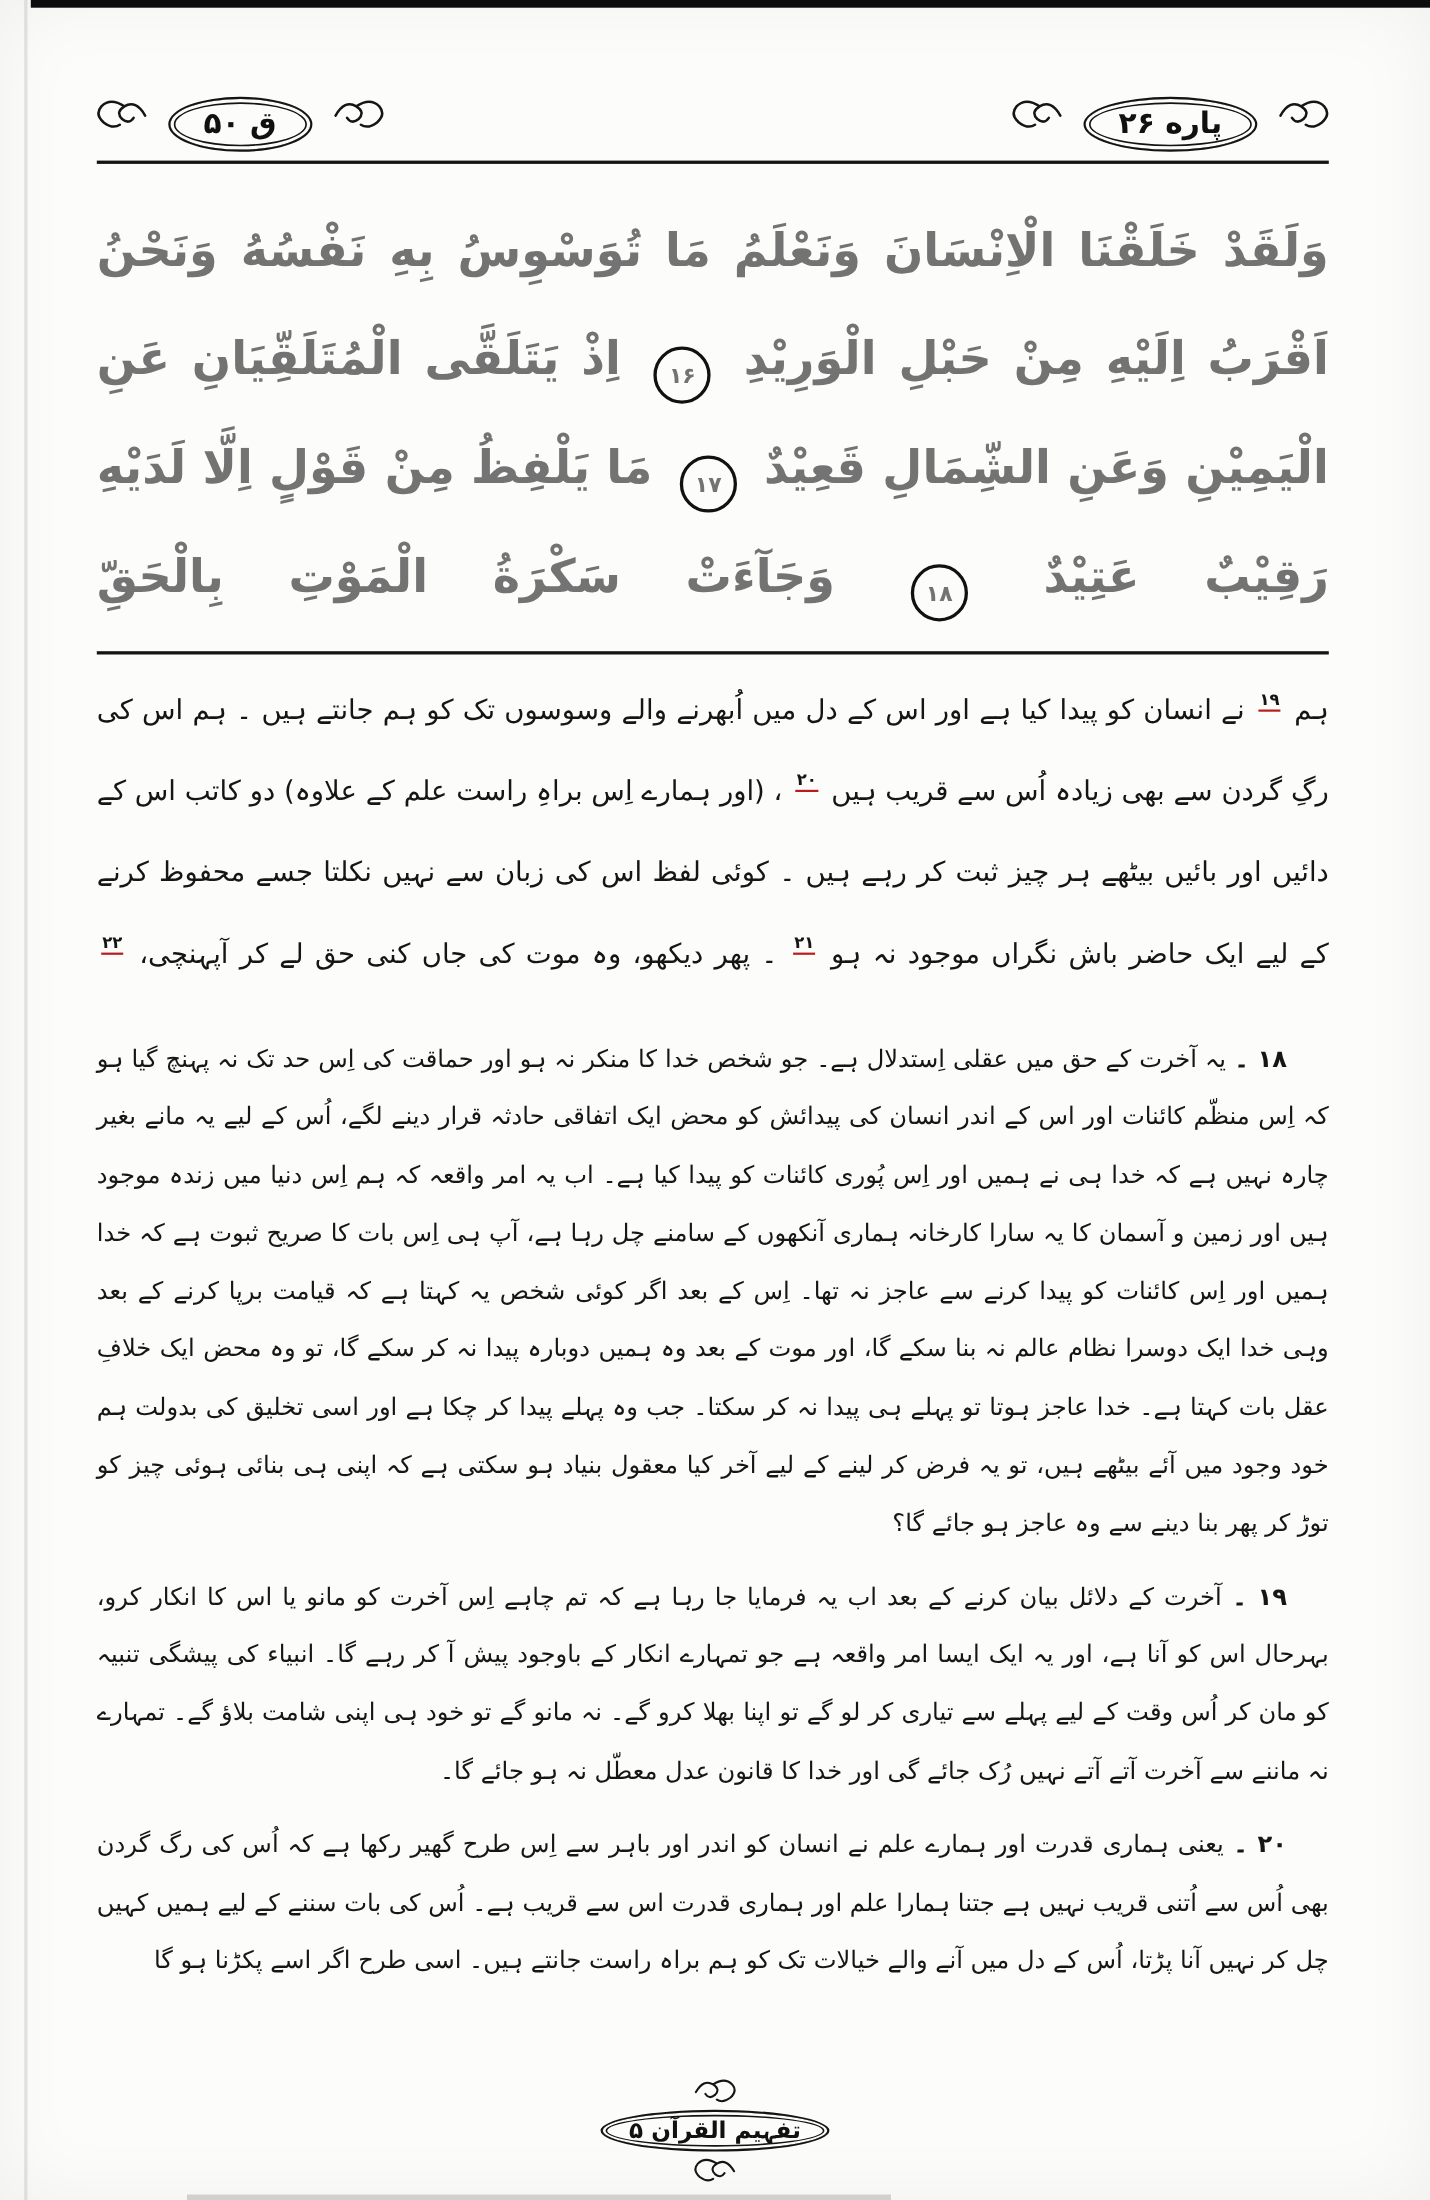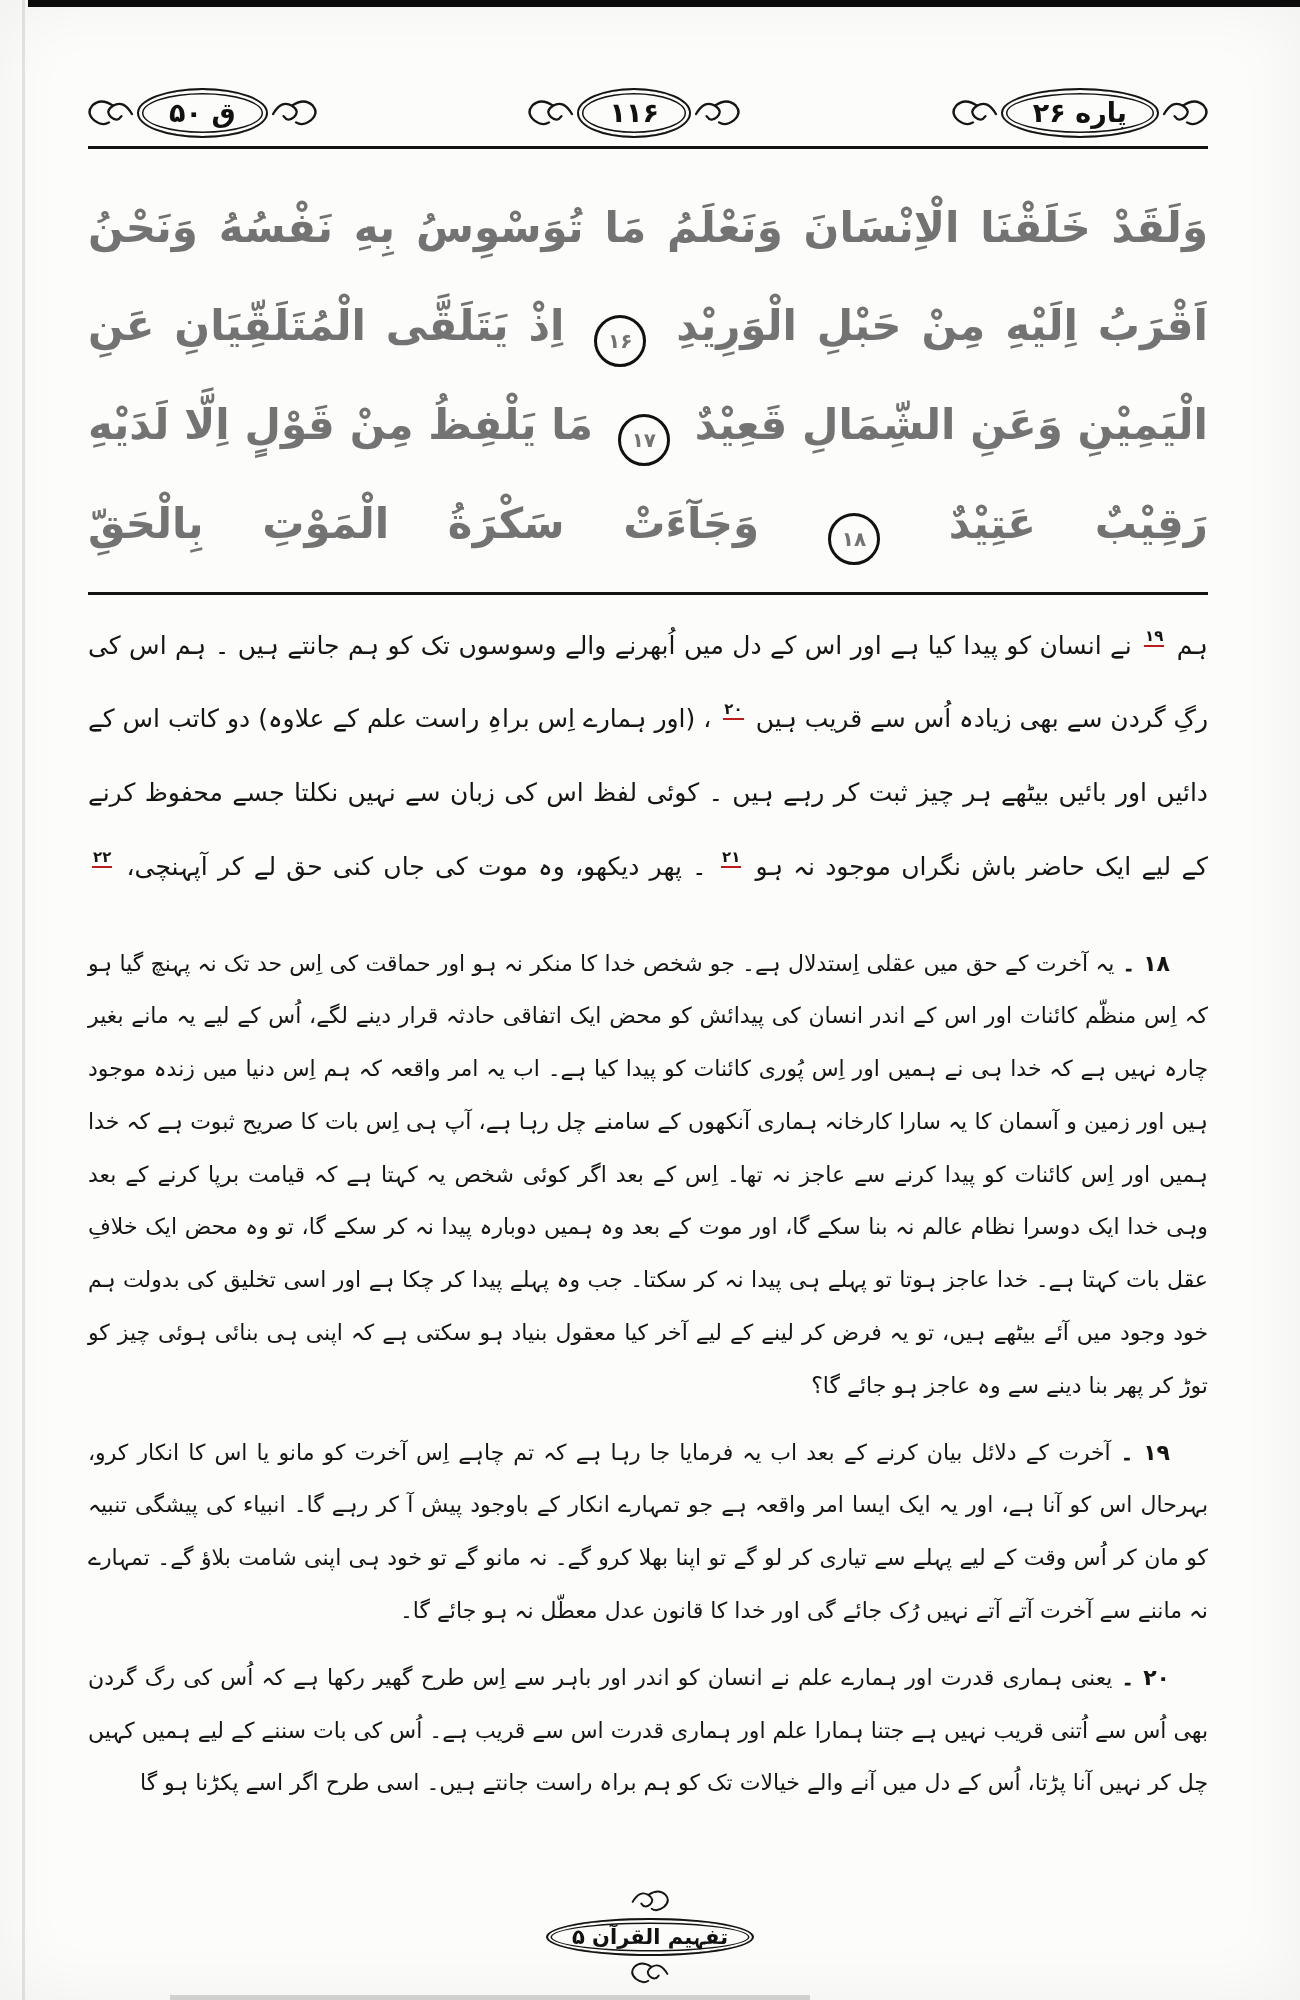--- a/index.html
+++ b/index.html
@@ -11,21 +11,21 @@
     box-shadow:inset 0 0 70px rgba(0,0,0,0.05);
   }
   .scan-top{position:absolute;top:0;left:28px;right:0;height:7px;background:#0c0c0c;}
   .scan-left{position:absolute;left:22px;top:0;bottom:0;width:3px;background:rgba(140,140,140,.22);}
   .scan-bottom{position:absolute;bottom:0;left:170px;width:640px;height:5px;background:rgba(120,120,120,.30);}
 
   .content{padding:88px 92px 0 88px;}
 
   
   .header-row{display:flex;justify-content:space-between;align-items:center;}
-  .cartouche{display:flex;align-items:center;gap:3px;}
+  .cartouche{display:flex;align-items:flex-start;gap:19px;}
   .lens{
     display:inline-block;border:2.5px solid #141414;border-radius:50%;
     padding:6px 30px;font-size:27px;font-weight:bold;white-space:nowrap;line-height:1.25;
     box-shadow:inset 0 0 0 3px #fcfcfa, inset 0 0 0 4.5px #141414;
   }
   .curl{width:46px;height:32px;flex:0 0 auto;}
   .curl.flip{transform:scaleX(-1);}
   .header-rule{height:3px;background:#141414;margin-top:8px;}
 
   
@@ -85,29 +85,20 @@
       <div class="cartouche">
         <svg class="curl" viewBox="0 0 44 30">
           <path d="M2 16 Q10 2 20 8 Q28 13 22 19 Q16 24 12 18 M20 8 Q32 0 40 8 Q46 15 38 22 Q30 28 24 24" fill="none" stroke="#151515" stroke-width="2.2" stroke-linecap="round"></path>
         </svg>
         <span class="lens">پاره ۲۶</span>
         <svg class="curl flip" viewBox="0 0 44 30">
           <path d="M2 16 Q10 2 20 8 Q28 13 22 19 Q16 24 12 18 M20 8 Q32 0 40 8 Q46 15 38 22 Q30 28 24 24" fill="none" stroke="#151515" stroke-width="2.2" stroke-linecap="round"></path>
         </svg>
       </div>
 
-      <div class="cartouche">
-        <svg class="curl" viewBox="0 0 44 30">
-          <path d="M2 16 Q10 2 20 8 Q28 13 22 19 Q16 24 12 18 M20 8 Q32 0 40 8 Q46 15 38 22 Q30 28 24 24" fill="none" stroke="#151515" stroke-width="2.2" stroke-linecap="round"></path>
-        </svg>
-        <span class="lens">۱۱۶</span>
-        <svg class="curl flip" viewBox="0 0 44 30">
-          <path d="M2 16 Q10 2 20 8 Q28 13 22 19 Q16 24 12 18 M20 8 Q32 0 40 8 Q46 15 38 22 Q30 28 24 24" fill="none" stroke="#151515" stroke-width="2.2" stroke-linecap="round"></path>
-        </svg>
-      </div>
 
       <div class="cartouche">
         <svg class="curl" viewBox="0 0 44 30">
           <path d="M2 16 Q10 2 20 8 Q28 13 22 19 Q16 24 12 18 M20 8 Q32 0 40 8 Q46 15 38 22 Q30 28 24 24" fill="none" stroke="#151515" stroke-width="2.2" stroke-linecap="round"></path>
         </svg>
         <span class="lens">ق ۵۰</span>
         <svg class="curl flip" viewBox="0 0 44 30">
           <path d="M2 16 Q10 2 20 8 Q28 13 22 19 Q16 24 12 18 M20 8 Q32 0 40 8 Q46 15 38 22 Q30 28 24 24" fill="none" stroke="#151515" stroke-width="2.2" stroke-linecap="round"></path>
         </svg>
       </div>

